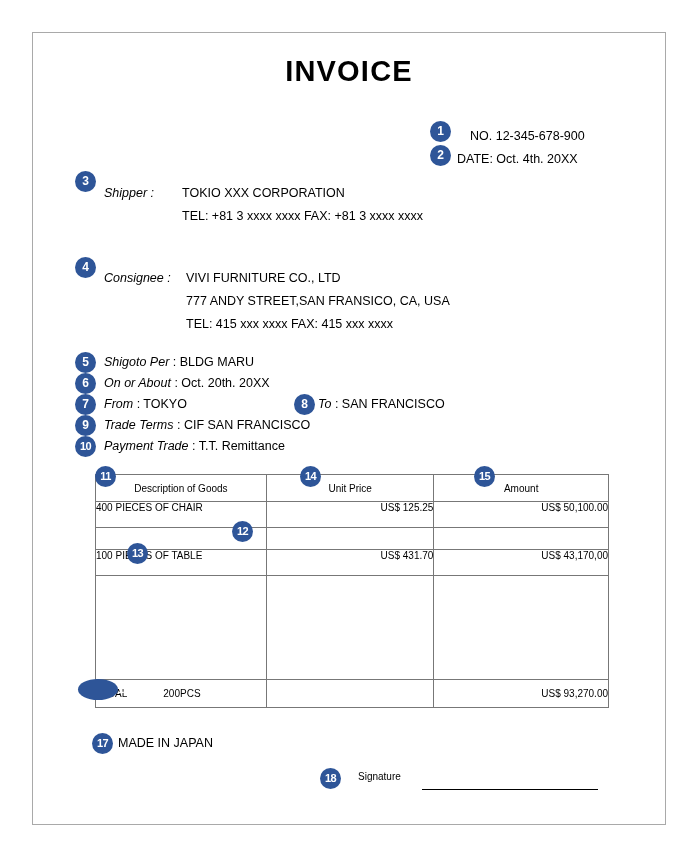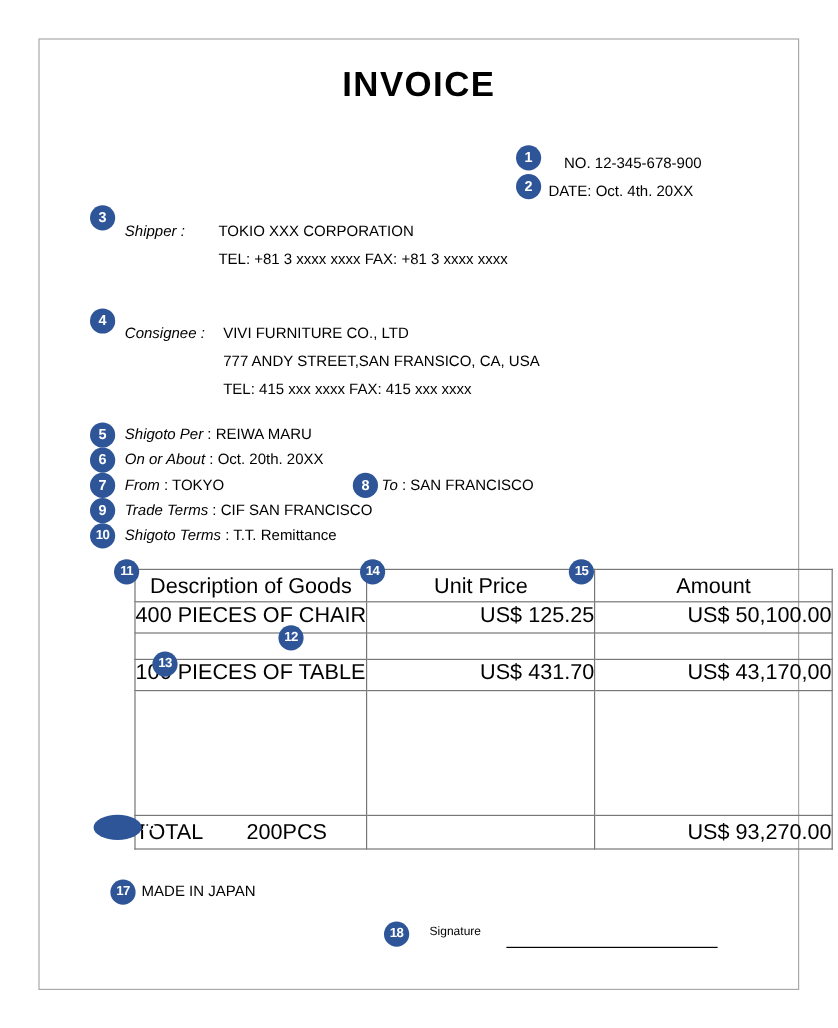--- a/index.html
+++ b/index.html
@@ -105,25 +105,25 @@
   #d5  { left: 104px; top: 355px; }
   #d6  { left: 104px; top: 376px; }
   #d7  { left: 104px; top: 397px; }
   #d8  { left: 318px; top: 397px; }
   #d9  { left: 104px; top: 418px; }
   #d10 { left: 104px; top: 439px; }
 
   
   #goods-table {
     position: absolute;
-    left: 112px;
+    left: 95px;
     top: 474px;
-    width: 582px;
+    width: 514px;
     border-collapse: collapse;
-    font-size: 18px;
+    font-size: 10px;
   }
   #goods-table td, #goods-table th {
     border: 1px solid #777777;
     font-weight: normal;
     padding: 0;
   }
   #goods-table th { height: 27px; text-align: center; }
   .col-desc   { width: 171px; }
   .col-price  { width: 168px; }
   .col-amount { width: 175px; }
@@ -210,21 +210,21 @@
     <div class="label">Consignee :</div>
     <div class="lines">
       <div>VIVI FURNITURE CO., LTD</div>
       <div>777 ANDY STREET,SAN FRANSICO, CA, USA</div>
       <div>TEL: 415 xxx xxxx   FAX: 415 xxx xxxx</div>
     </div>
   </div>
 
   <div class="badge" style="left:75px; top:352px;">5</div>
   <div class="detail" id="d5">
-    <span class="dlabel">Shigoto Per</span><span> :  REIWA MARU</span>
+    <span class="dlabel">Shigoto Per</span><span> :  BLDG MARU</span>
   </div>
 
   <div class="badge" style="left:75px; top:373px;">6</div>
   <div class="detail" id="d6">
     <span class="dlabel">On or About</span><span> :  Oct. 20th. 20XX</span>
   </div>
 
   <div class="badge" style="left:75px; top:394px;">7</div>
   <div class="detail" id="d7">
     <span class="dlabel">From</span><span> :  TOKYO</span>
@@ -235,21 +235,21 @@
     <span class="dlabel">To</span><span> :  SAN FRANCISCO</span>
   </div>
 
   <div class="badge" style="left:75px; top:415px;">9</div>
   <div class="detail" id="d9">
     <span class="dlabel">Trade Terms</span><span> : CIF SAN FRANCISCO</span>
   </div>
 
   <div class="badge wide" style="left:75px; top:436px;">10</div>
   <div class="detail" id="d10">
-    <span class="dlabel">Shigoto Terms</span><span> : T.T. Remittance</span>
+    <span class="dlabel">Payment Trade</span><span> : T.T. Remittance</span>
   </div>
 
   <table id="goods-table">
     <thead>
       <tr>
         <th class="col-desc">Description of Goods</th>
         <th class="col-price">Unit Price</th>
         <th class="col-amount">Amount</th>
       </tr>
     </thead>

